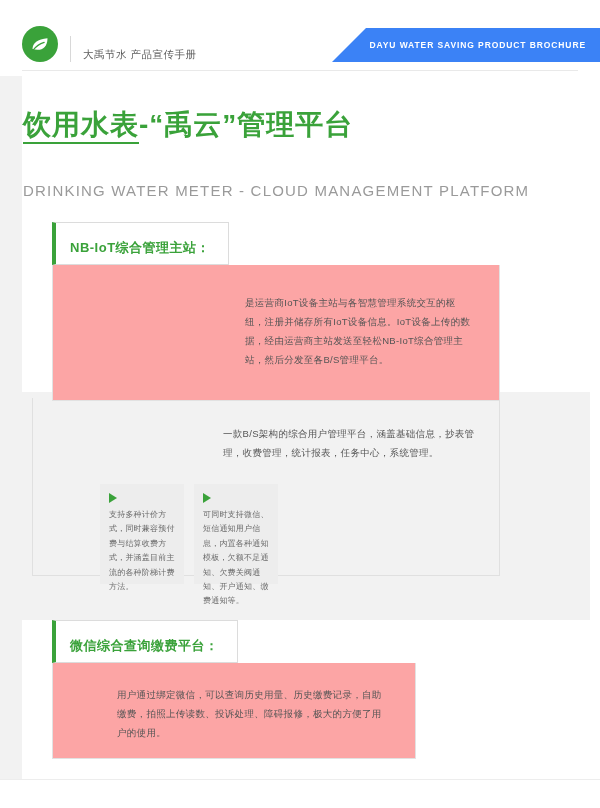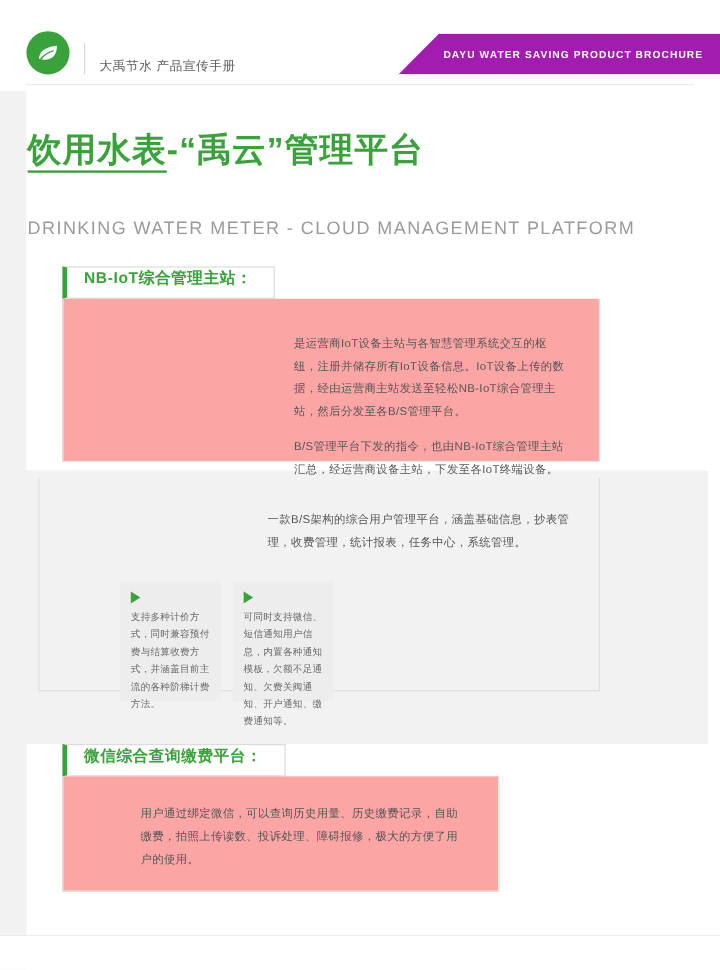--- a/index.html
+++ b/index.html
@@ -107,21 +107,21 @@
     background: #e9e9e9;
   }
 
   
   .banner {
     position: absolute;
     right: 0;
     top: 28px;
     width: 268px;
     height: 34px;
-    background: #a21caf;
+    background: #3b82f6;
     z-index: 5;
     clip-path: polygon(34px 0, 100% 0, 100% 100%, 0 100%);
   }
   .banner-text {
     position: absolute;
     right: 14px;
     top: 0;
     height: 34px;
     line-height: 34px;
     color: #ffffff;
@@ -183,21 +183,21 @@
   
   .section {
     position: absolute;
     z-index: 2;
   }
   .sec-head {
     display: inline-block;
     background: #ffffff;
     border: 1px solid #dcdcdc;
     border-left: 4px solid #3aa23a;
-    padding: 0 18px 7px 14px;
+    padding: 16px 18px 7px 14px;
     font-size: 13px;
     color: #3aa23a;
     font-weight: bold;
     letter-spacing: 0.5px;
     white-space: nowrap;
     box-sizing: border-box;
   }
   .sec-body {
     border: 1px solid #e2e2e2;
     border-top: none;
@@ -329,21 +329,20 @@
   <div class="title-zone">
     <div class="title-cn"><span class="underlined">饮用水表</span><span>-“禹云”管理平台</span></div>
     <div class="title-en">DRINKING WATER METER - CLOUD MANAGEMENT PLATFORM</div>
   </div>
 
   <div class="section" id="section-nbiot">
     <div class="sec-head">NB-IoT综合管理主站：</div>
     <div class="sec-body filled">
       <div class="body-text">
         <p>是运营商IoT设备主站与各智慧管理系统交互的枢纽，注册并储存所有IoT设备信息。IoT设备上传的数据，经由运营商主站发送至轻松NB-IoT综合管理主站，然后分发至各B/S管理平台。</p>
-        <p>B/S管理平台下发的指令，也由NB-IoT综合管理主站汇总，经运营商设备主站，下发至各IoT终端设备。</p>
       </div>
     </div>
   </div>
 
   <div class="section" id="section-bs">
     <div class="sec-body">
       <div class="body-text">
         <p>一款B/S架构的综合用户管理平台，涵盖基础信息，抄表管理，收费管理，统计报表，任务中心，系统管理。</p>
       </div>
     </div>

